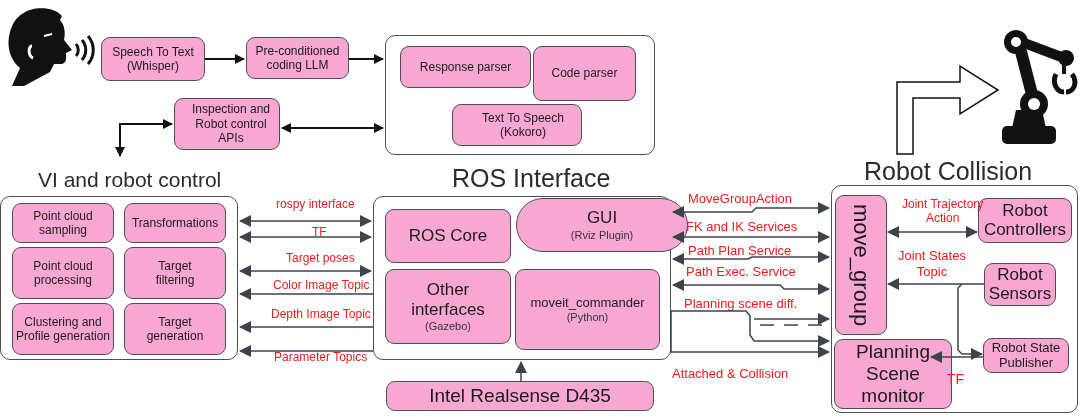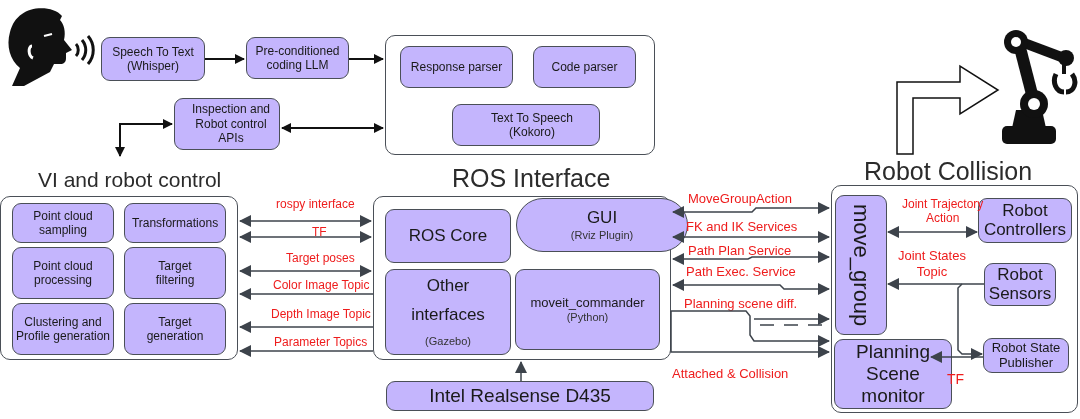--- a/index.html
+++ b/index.html
@@ -1,19 +1,19 @@
 <!DOCTYPE html>
 <html><head>
 <meta charset="utf-8">
 <style>
   html, body { margin:0; padding:0; background:#ffffff; }
   body { width:1080px; height:419px; position:relative; overflow:hidden;
          font-family:"Liberation Sans", sans-serif; color:#1a1a1a; }
   .box { position:absolute; box-sizing:border-box; border:1.5px solid #4a4f57; border-radius:9px;
-         background:#c4b5fd; display:flex; flex-direction:column; align-items:center; justify-content:center;
+         background:#f9a8d4; display:flex; flex-direction:column; align-items:center; justify-content:center;
          text-align:center; line-height:1.2; }
   .container { position:absolute; box-sizing:border-box; border:1.5px solid #4a4f57; border-radius:10px; background:#fff; }
   .t12 { font-size:12px; }
   .t13 { font-size:13px; }
   .t16 { font-size:17px; }
   .t18 { font-size:19px; }
   .sub { font-size:11px; color:#333; }
   .heading { position:absolute; font-size:21px; color:#2b2b2b; white-space:nowrap; }
   .heading.big { font-size:25px; }
   .red { position:absolute; color:#ee1c1c; font-size:13px; white-space:nowrap; }
@@ -37,27 +37,27 @@
 
 <div class="box t12" style="left:101px;top:37px;width:104px;height:44px;">
   <span>Speech To Text</span>
   <span>(Whisper)</span>
 </div>
 <div class="box t12" style="left:246px;top:37px;width:103px;height:42px;">
   <span>Pre-conditioned</span>
   <span>coding LLM</span>
 </div>
 <div class="container" style="left:385px;top:35px;width:270px;height:120px;"></div>
-<div class="box t12" style="left:400px;top:46px;width:113px;height:42px;">
+<div class="box t12" style="left:400px;top:46px;width:131px;height:42px;">
   <span>Response parser</span>
 </div>
-<div class="box t12" style="left:533px;top:46px;width:103px;height:42px;">
+<div class="box t12" style="left:533px;top:46px;width:103px;height:55px;">
   <span>Code parser</span>
 </div>
-<div class="box t12" style="left:452px;top:104px;width:148px;height:42px;padding-left:12px;">
+<div class="box t12" style="left:452px;top:104px;width:130px;height:42px;padding-left:12px;">
   <span>Text To Speech</span>
   <span>(Kokoro)</span>
 </div>
 <div class="box t12" style="left:174px;top:98px;width:106px;height:52px;padding-left:8px;">
   <span>Inspection and</span>
   <span>Robot control</span>
   <span>APIs</span>
 </div>
 
 <div style="position:absolute;left:890px;top:62px;width:115px;height:96px;">
@@ -108,31 +108,31 @@
 <div class="box t12" style="left:124px;top:303px;width:102px;height:52px;">
   <span>Target</span>
   <span>generation</span>
 </div>
 
 <div class="red small" style="left:260px;top:197px;">rospy interface</div>
 <div class="red small" style="left:296px;top:225px;">TF</div>
 <div class="red small" style="left:270px;top:251px;">Target poses</div>
 <div class="red small" style="left:257px;top:278px;">Color Image Topic</div>
 <div class="red small" style="left:255px;top:307px;">Depth Image Topic</div>
-<div class="red small" style="left:258px;top:335px;">Parameter Topics</div>
+<div class="red small" style="left:258px;top:350px;">Parameter Topics</div>
 
 <div class="container" style="left:373px;top:196px;width:298px;height:164px;"></div>
 <div class="box t16" style="left:385px;top:209px;width:126px;height:54px;">
   <span>ROS Core</span>
 </div>
 <div class="box t16" style="left:516px;top:198px;width:172px;height:54px;border-radius:27px;">
   <span>GUI</span>
   <span class="sub">(Rviz Plugin)</span>
 </div>
-<div class="box t16" style="left:385px;top:269px;width:126px;height:86px;gap:9px;">
+<div class="box t16" style="left:385px;top:269px;width:126px;height:75px;">
   <span>Other</span>
   <span>interfaces</span>
   <span class="sub">(Gazebo)</span>
 </div>
 <div class="box t13" style="left:515px;top:269px;width:145px;height:81px;">
   <span>moveit_commander</span>
   <span class="sub">(Python)</span>
 </div>
 <div class="box t18" style="left:386px;top:381px;width:268px;height:30px;">
   <span>Intel Realsense D435</span>

